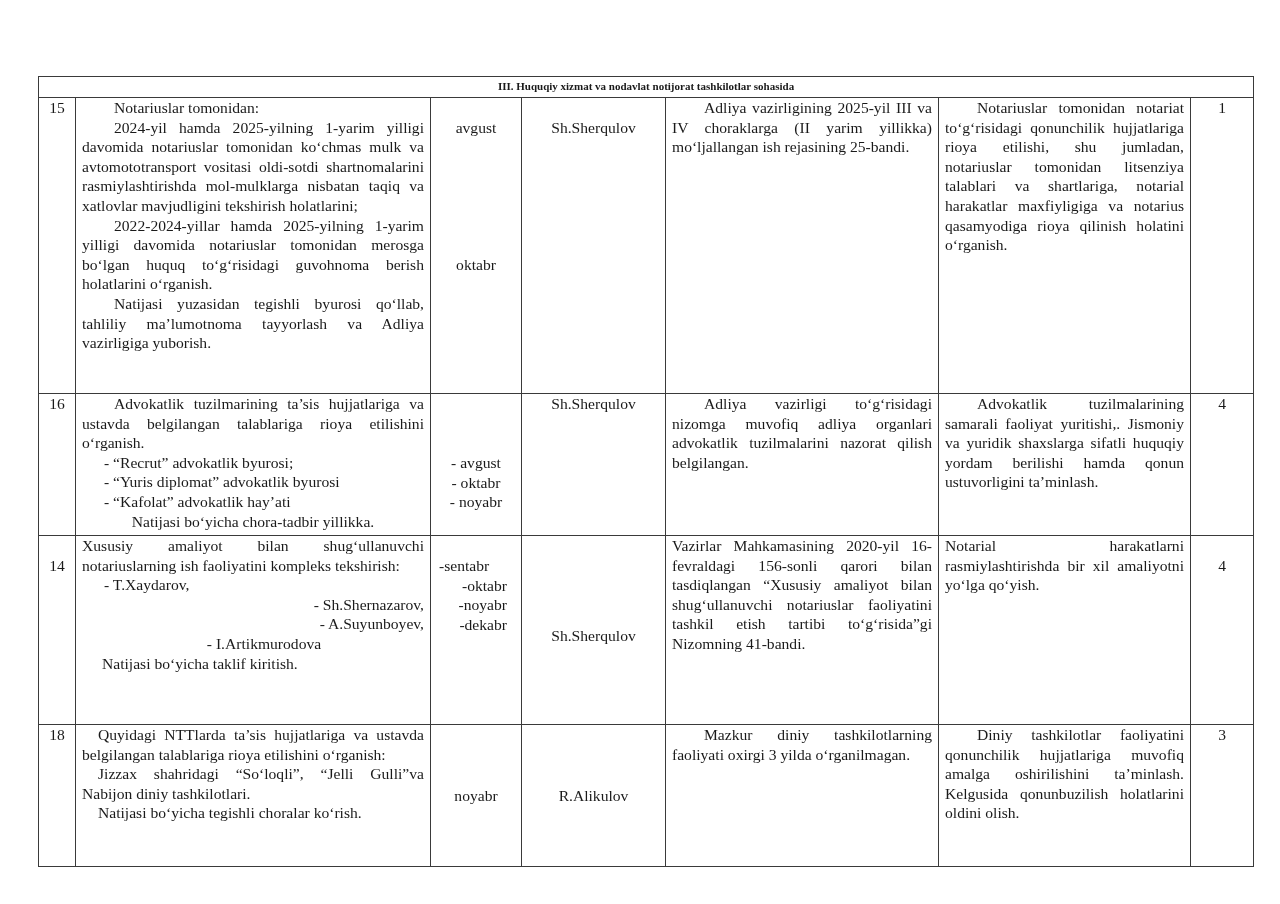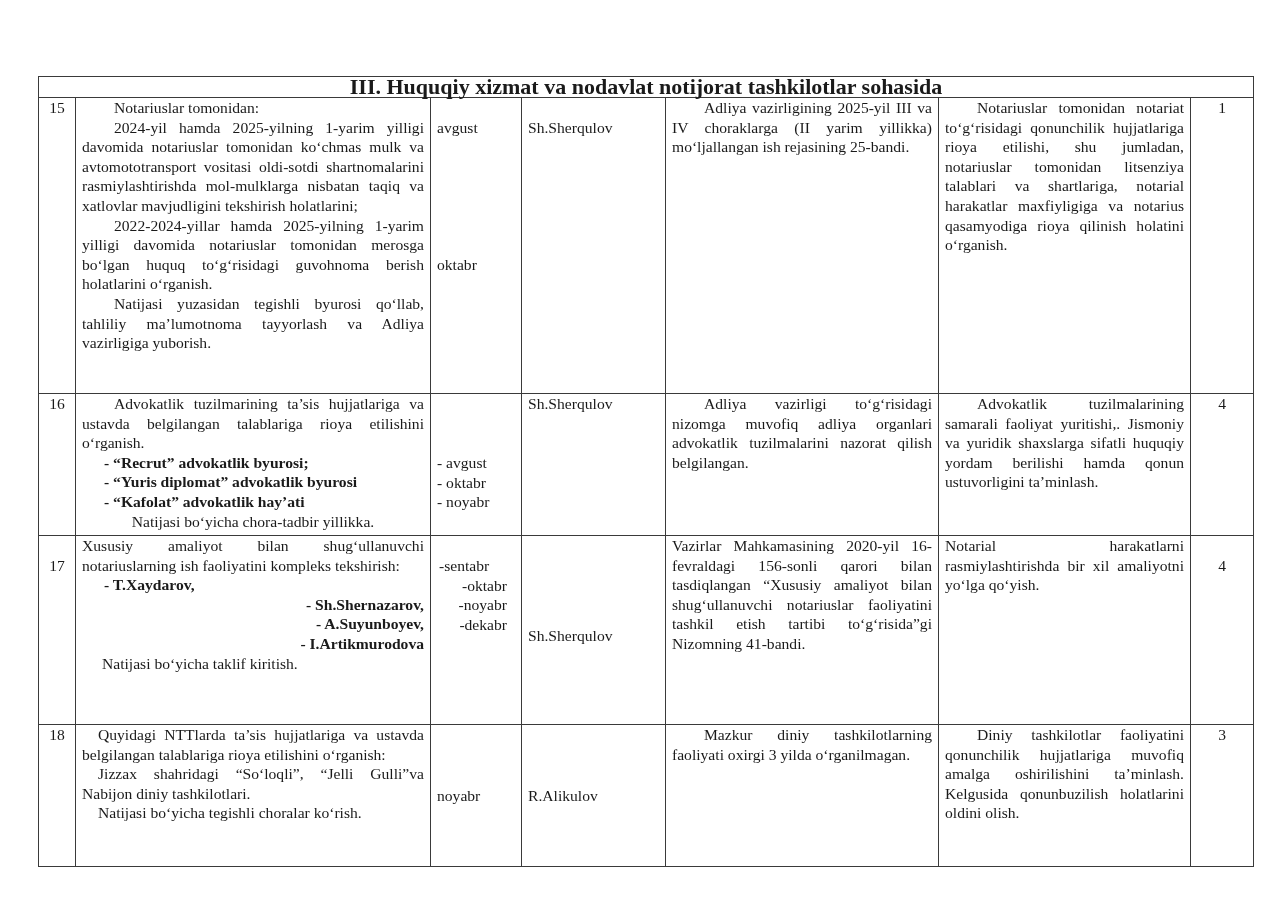--- a/index.html
+++ b/index.html
@@ -1,30 +1,30 @@
 <!DOCTYPE html>
 <html><head>
 <meta charset="utf-8">
 <style>
   html, body { margin: 0; padding: 0; background: #ffffff; }
   body { width: 1280px; height: 904px; position: relative; overflow: hidden;
          font-family: "Liberation Serif", serif; color: #1a1a1a; font-size: 15.6px; }
   table.plan { position: absolute; left: 38px; top: 76px; width: 1215px;
                border-collapse: collapse; table-layout: fixed; }
   table.plan td { border: 1.3px solid #3a3a3a; vertical-align: top; padding: 0 6px; line-height: 19.6px; }
-  td.section { text-align: center; font-weight: bold; font-size: 22px; padding: 2px 6px 0 6px; height: 20px; }
+  td.section { text-align: center; font-weight: bold; font-size: 11px; padding: 2px 6px 0 6px; height: 20px; }
   td.num { text-align: center; padding-top: 0; }
   td.task { text-align: justify; margin-left: 28px; }
-  td.month, td.person { }
+  td.month, td.person { text-align: center; }
   td.basis, td.purpose { text-align: justify; }
   td.count { text-align: center; }
   .p { display: block; }
   .ind { text-indent: 32px; }
   .center { text-align: center; }
-  .sub { padding-left: 22px; font-weight: bold; }
+  .sub { padding-left: 22px; }
   .row15 td { height: 295px; }
   .row16 td { height: 141px; }
   .row17 td { height: 168px; }
   .row18 td { height: 141px; }
 </style>
 </head>
 <body>
 
 <table class="plan">
   <colgroup>
@@ -86,27 +86,27 @@
     <td class="basis">
       <span class="p ind">Adliya vazirligi to‘g‘risidagi nizomga muvofiq adliya organlari advokatlik tuzilmalarini nazorat qilish belgilangan.</span>
     </td>
     <td class="purpose">
       <span class="p ind">Advokatlik tuzilmalarining samarali faoliyat yuritishi,. Jismoniy va yuridik shaxslarga sifatli huquqiy yordam berilishi hamda qonun ustuvorligini ta’minlash.</span>
     </td>
     <td class="count">4</td>
   </tr>
 
   <tr class="row17">
-    <td class="num" style="padding-top:20px">17</td>
+    <td class="num" style="padding-top:20px">14</td>
     <td class="task">
       <span class="p">Xususiy amaliyot bilan shug‘ullanuvchi notariuslarning ish faoliyatini kompleks tekshirish:</span>
       <span class="p sub" style="text-align:left">- T.Xaydarov,</span>
       <span class="p sub" style="text-align:right">- Sh.Shernazarov,</span>
       <span class="p sub" style="text-align:right">- A.Suyunboyev,</span>
-      <span class="p sub" style="text-align:right">- I.Artikmurodova</span>
+      <span class="p sub" style="text-align:center">- I.Artikmurodova</span>
       <span class="p" style="padding-left:20px;text-align:left">Natijasi bo‘yicha taklif kiritish.</span>
     </td>
     <td class="month" style="text-align:right;padding-right:14px">
       <span class="p" style="padding-top:20px;text-align:left;padding-left:2px">-sentabr</span>
       <span class="p">-oktabr</span>
       <span class="p">-noyabr</span>
       <span class="p">-dekabr</span>
     </td>
     <td class="person" style="vertical-align:middle">
       <span class="p" style="padding-top:12px">Sh.Sherqulov</span>

